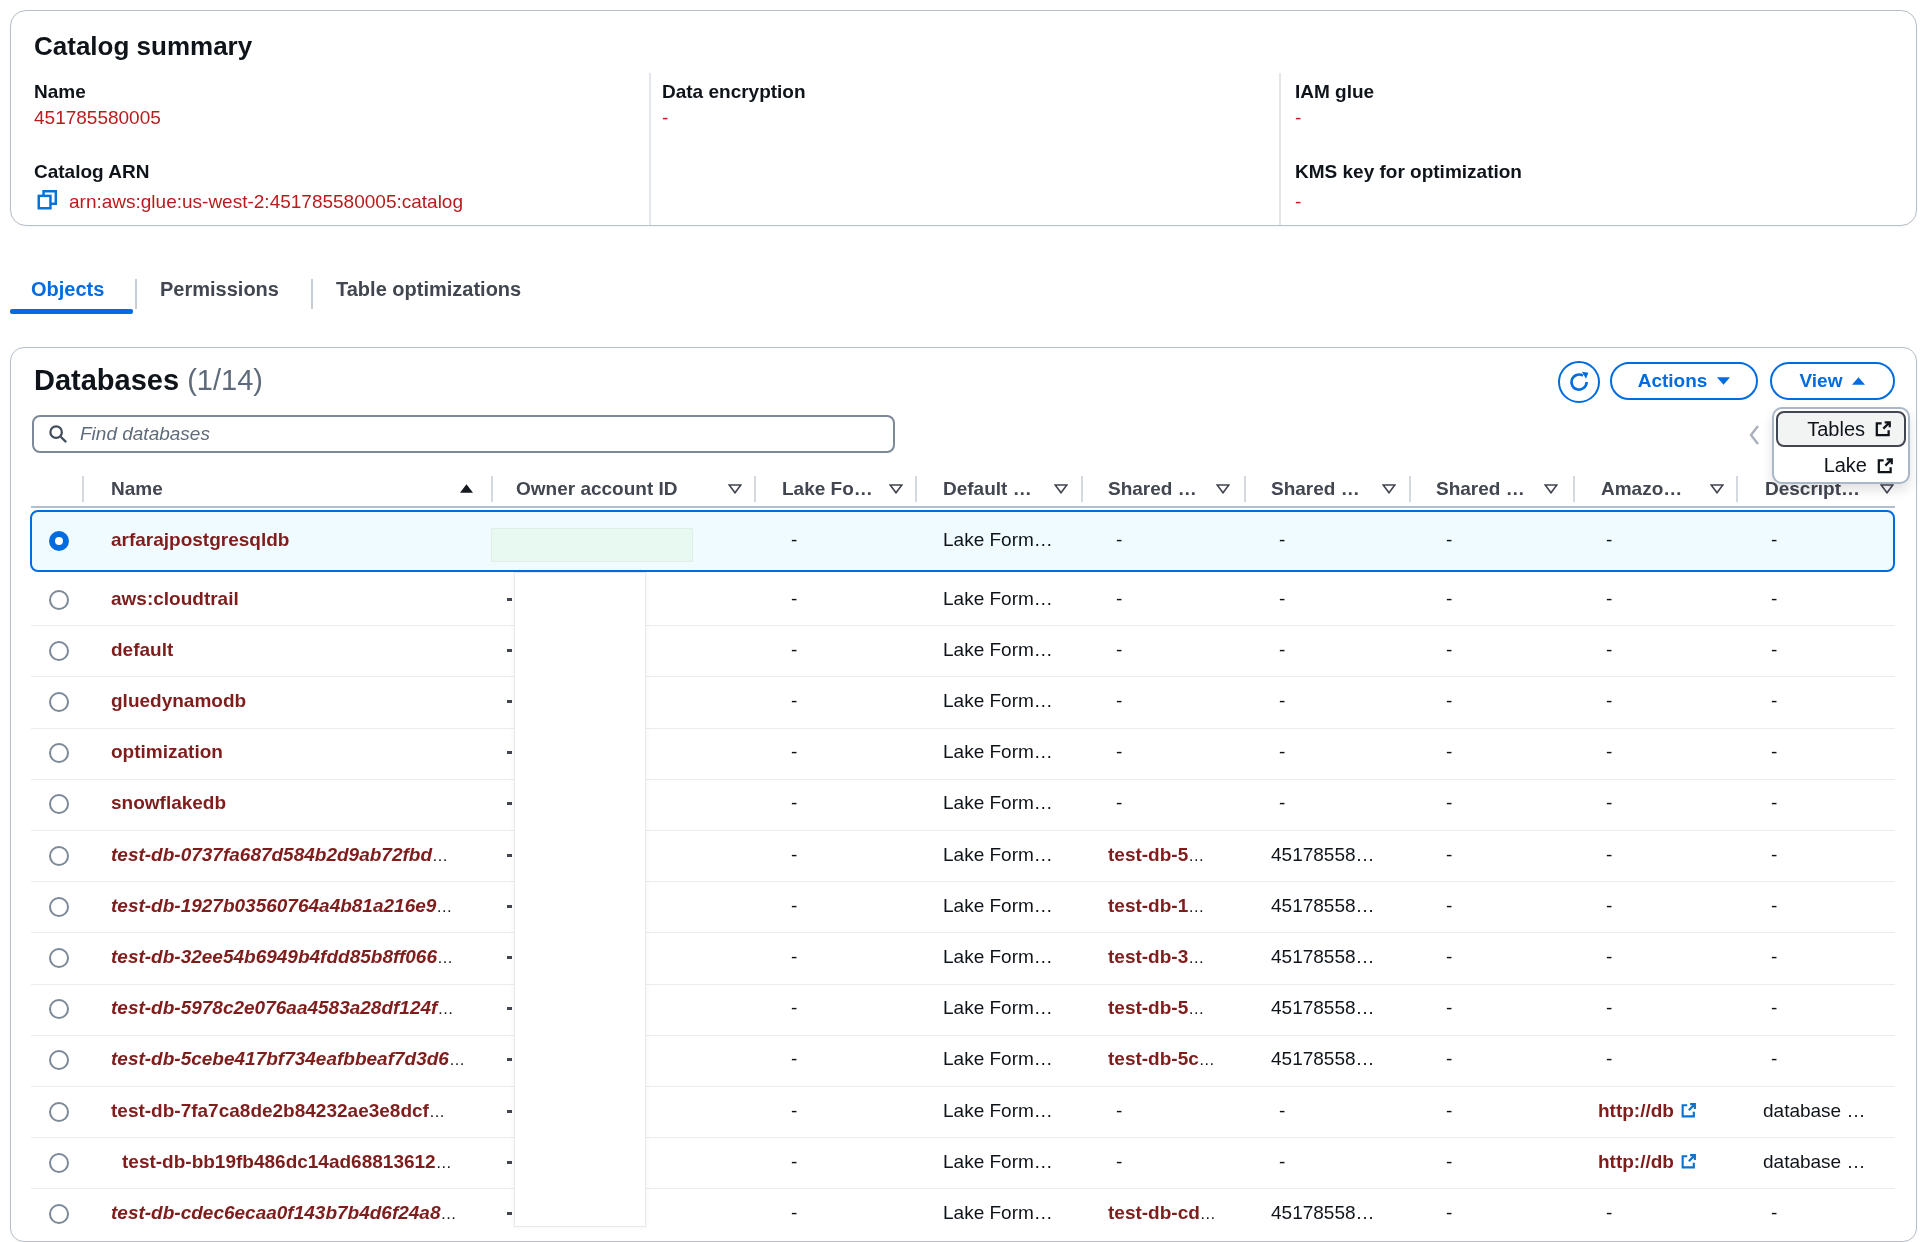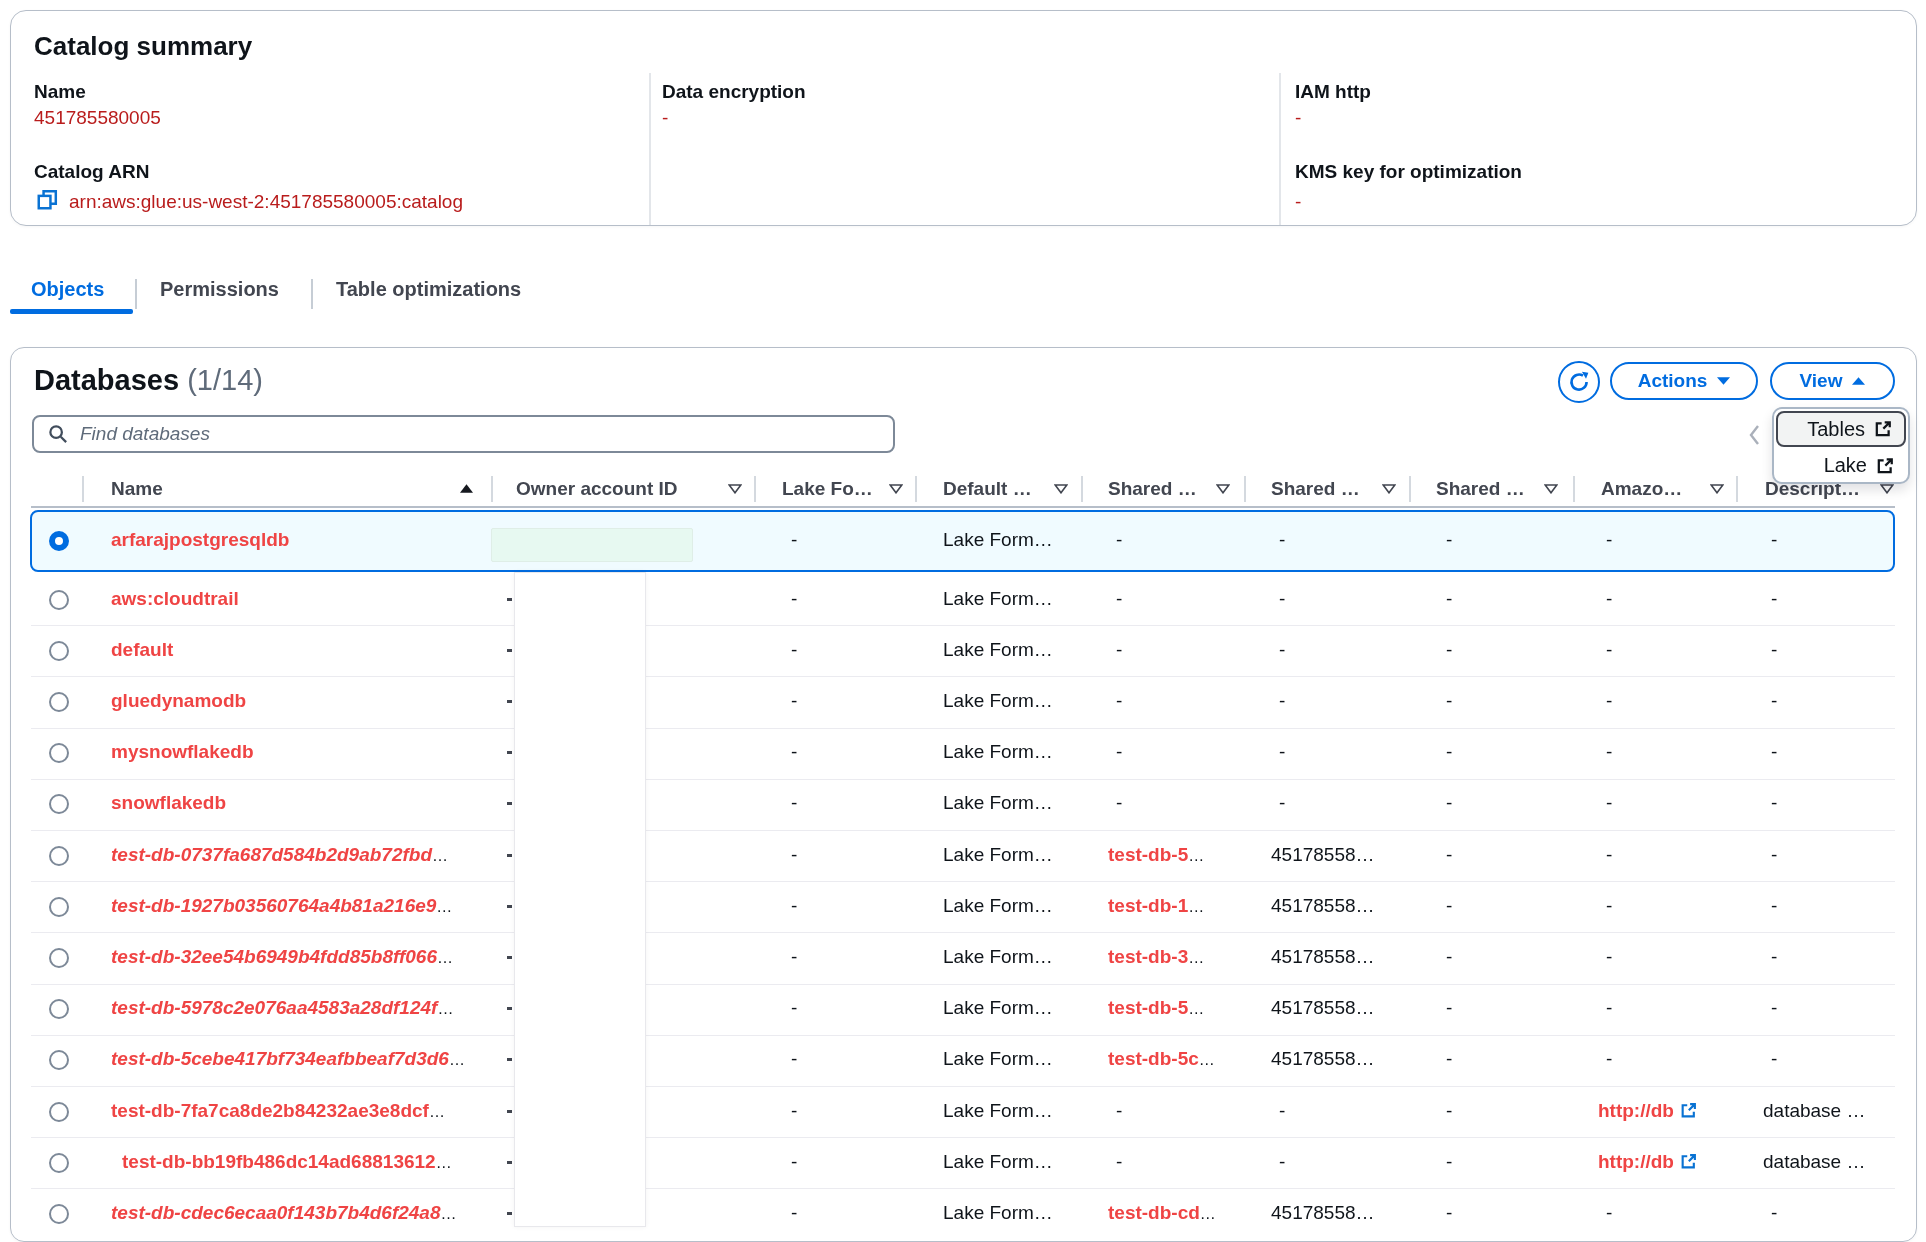--- a/index.html
+++ b/index.html
@@ -32,21 +32,21 @@
   .search input{border:none;outline:none;font-size:19px;font-style:italic;color:#424650;
         font-family:"Liberation Sans",sans-serif;flex:1;background:transparent;}
   .search input::placeholder{color:#5f6b7a;font-style:italic;}
   
   .th{position:absolute;font-size:19px;font-weight:bold;color:#424650;white-space:nowrap;}
   .thead-border{position:absolute;height:2px;background:#b6bec9;}
   .coldiv{position:absolute;width:2px;height:26px;background:#d4d9df;}
   .sep{position:absolute;height:1px;background:#ebebf0;}
   .dash{position:absolute;font-size:19px;color:#0f141a;}
   .cellval{position:absolute;font-size:19px;color:#0f141a;white-space:nowrap;}
-  .link{color:#ef4444;font-weight:bold;font-size:19px;text-decoration:none;white-space:nowrap;}
+  .link{color:#7f1d1d;font-weight:bold;font-size:19px;text-decoration:none;white-space:nowrap;}
   .link.it{font-style:italic;}
   .ellip{color:#0f141a;font-weight:normal;font-style:normal;}
   .radio{position:absolute;width:20px;height:20px;border-radius:50%;box-sizing:border-box;
          border:2px solid #7d8998;background:#fff;cursor:pointer;}
   .radio.sel{border:6px solid #006ce0;}
   .selrow{position:absolute;background:#f0fbff;border:2px solid #006ce0;border-radius:8px;box-sizing:border-box;}
   .teal{position:absolute;background:#e7f9f1;border:1px solid #dfeee7;border-radius:2px;z-index:3;}
   .band{position:absolute;background:#fff;border:1px solid #e8e8ec;box-shadow:0 0 5px rgba(0,0,0,.05);z-index:5;}
   .speck{position:absolute;width:5px;height:3px;background:#424650;z-index:4;}
   
@@ -74,21 +74,21 @@
     <svg width="22" height="22" viewBox="0 0 16 16">
       <rect x="2" y="5" width="8.5" height="9" fill="none" stroke="#0972d3" stroke-width="1.8"></rect>
       <path d="M5.5 5 V1.6 H14.4 V10.8 H10.5" fill="none" stroke="#0972d3" stroke-width="1.8"></path>
     </svg>
   </div>
   <div class="abs val" style="left:58px;top:180px;">arn:aws:glue:us-west-2:451785580005:catalog</div>
 
   <div class="abs lbl" style="left:651px;top:70px;">Data encryption</div>
   <div class="abs val" style="left:651px;top:96px;">-</div>
 
-  <div class="abs lbl" style="left:1284px;top:70px;">IAM http</div>
+  <div class="abs lbl" style="left:1284px;top:70px;">IAM glue</div>
   <div class="abs val" style="left:1284px;top:96px;">-</div>
   <div class="abs lbl" style="left:1284px;top:150px;">KMS key for optimization</div>
   <div class="abs val" style="left:1284px;top:180px;">-</div>
 </div>
 
 <div class="tab active" style="left:31px;top:278px;">Objects</div>
 <div class="tabdiv" style="left:135px;top:279px;height:30px;"></div>
 <div class="tab" style="left:160px;top:278px;">Permissions</div>
 <div class="tabdiv" style="left:311px;top:279px;height:30px;"></div>
 <div class="tab" style="left:336px;top:278px;">Table optimizations</div>
@@ -248,21 +248,21 @@
       <div class="speck" style="left:496px;top:352.0px;"></div>
       <div class="dash" style="left:780px;top:342.0px;">-</div>
       <div class="cellval" style="left:932px;top:342.0px;">Lake Form…</div>
       <div class="dash" style="left:1105px;top:342.0px;">-</div>
       <div class="dash" style="left:1268px;top:342.0px;">-</div>
       <div class="dash" style="left:1435px;top:342.0px;">-</div>
       <div class="dash" style="left:1595px;top:342.0px;">-</div>
       <div class="dash" style="left:1760px;top:342.0px;">-</div>
       <div class="sep" style="left:20px;top:379.6px;width:1864px;"></div>
       <div class="radio" style="left:38px;top:395.2px;"></div>
-      <div class="abs" style="left:100px;top:393.2px;z-index:2;"><a class="link">mysnowflakedb</a></div>
+      <div class="abs" style="left:100px;top:393.2px;z-index:2;"><a class="link">optimization</a></div>
       <div class="speck" style="left:496px;top:403.2px;"></div>
       <div class="dash" style="left:780px;top:393.2px;">-</div>
       <div class="cellval" style="left:932px;top:393.2px;">Lake Form…</div>
       <div class="dash" style="left:1105px;top:393.2px;">-</div>
       <div class="dash" style="left:1268px;top:393.2px;">-</div>
       <div class="dash" style="left:1435px;top:393.2px;">-</div>
       <div class="dash" style="left:1595px;top:393.2px;">-</div>
       <div class="dash" style="left:1760px;top:393.2px;">-</div>
       <div class="sep" style="left:20px;top:430.8px;width:1864px;"></div>
       <div class="radio" style="left:38px;top:446.4px;"></div>

